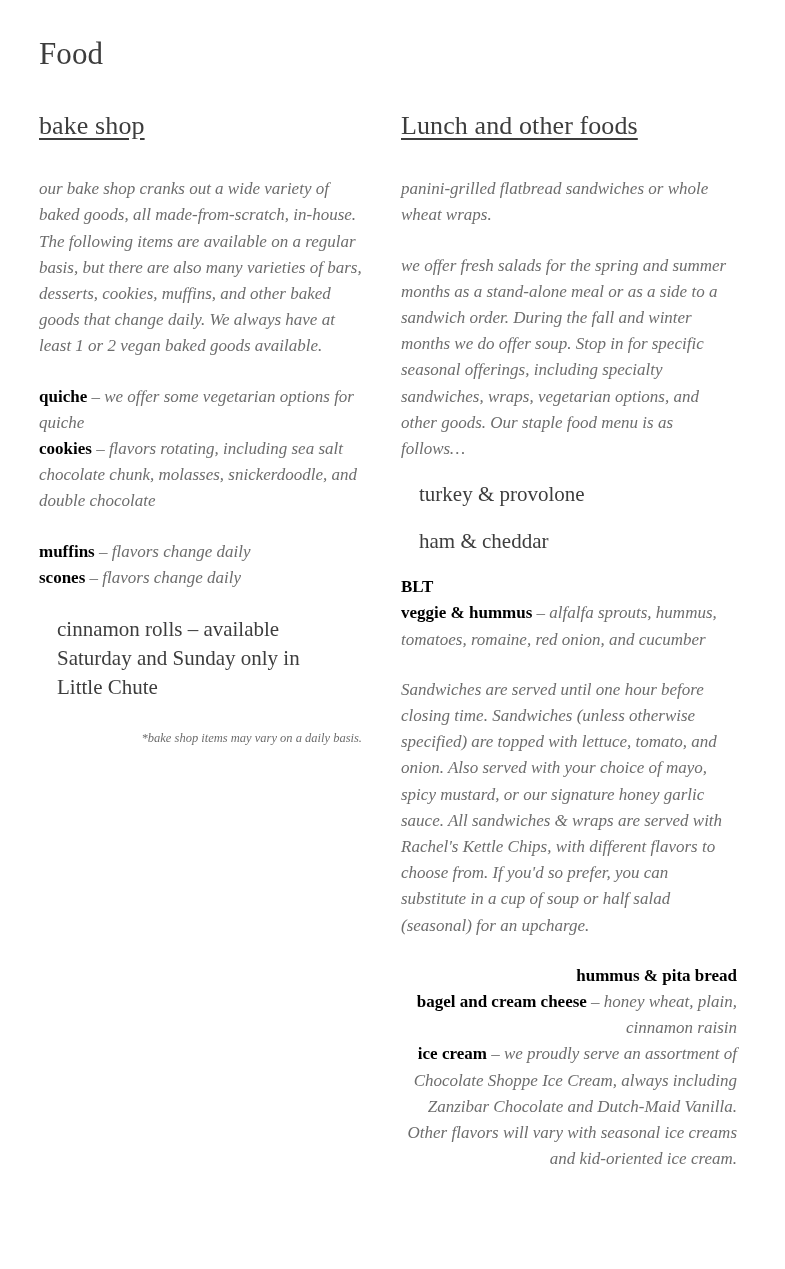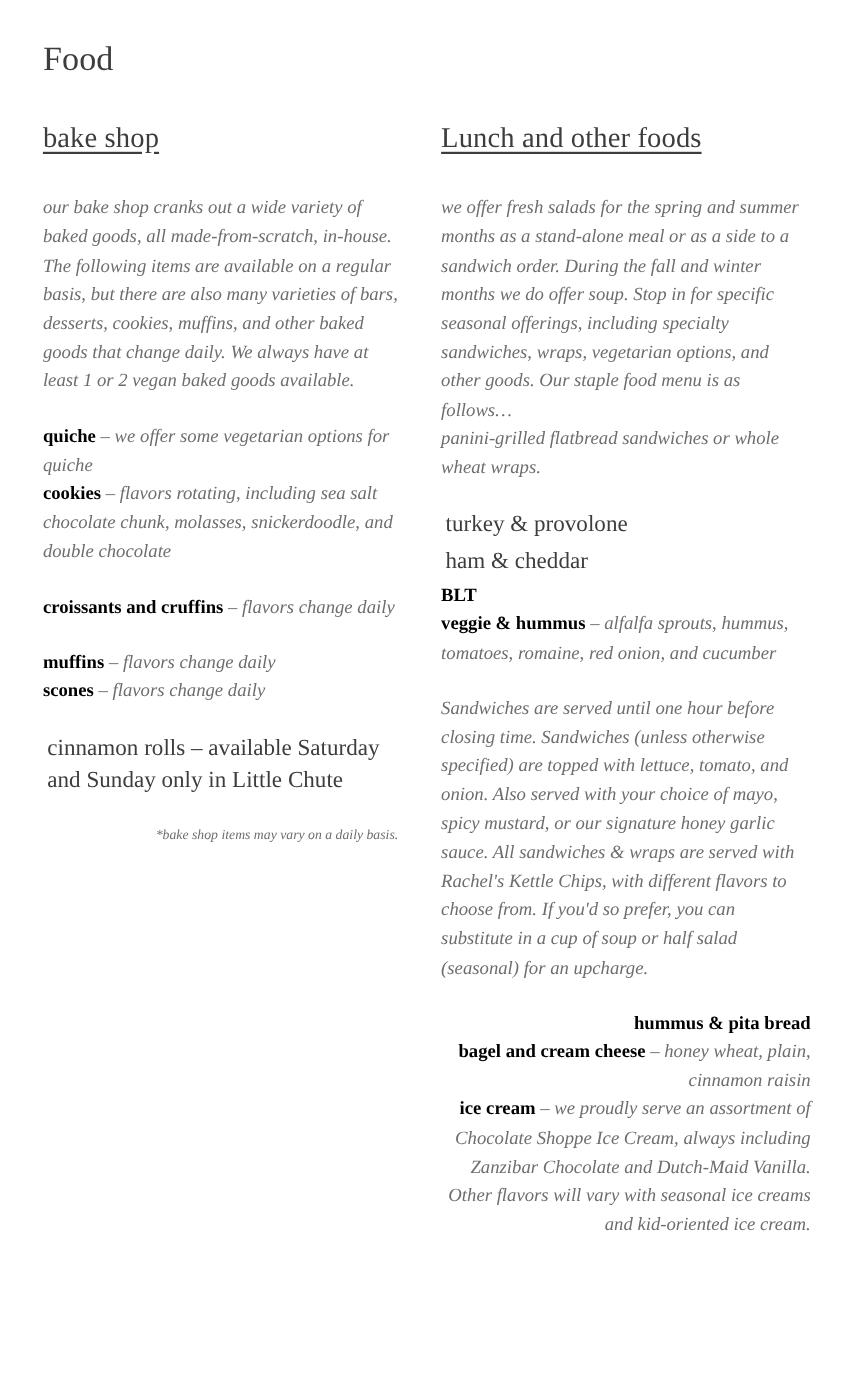--- a/index.html
+++ b/index.html
@@ -114,21 +114,21 @@
     font-style: italic;
     color: #6d6d6d;
   }
 
   
   .item-lg {
     font-size: 21px;
     line-height: 29px;
     font-style: normal;
     color: #3d3d3d;
-    margin: 4px;
+    margin: 18px;
     font-weight: 400;
   }
 </style>
 </head>
 <body>
 
 <div class="page">
 
   <h1 class="page-title">Food</h1>
 
@@ -144,25 +144,20 @@
       <div class="item-block">
         <p class="item">
           <span class="name">quiche</span><span class="dash"> – </span><span class="desc">we offer some vegetarian options for quiche</span>
         </p>
         <p class="item">
           <span class="name">cookies</span><span class="dash"> – </span><span class="desc">flavors rotating, including sea salt chocolate chunk, molasses, snickerdoodle, and double chocolate</span>
         </p>
       </div>
 
       
-      <div class="item-block">
-        <p class="item">
-          <span class="name">croissants and cruffins</span><span class="dash"> – </span><span class="desc">flavors change daily</span>
-        </p>
-      </div>
 
       
       <div class="item-block">
         <p class="item">
           <span class="name">muffins</span><span class="dash"> – </span><span class="desc">flavors change daily</span>
         </p>
         <p class="item">
           <span class="name">scones</span><span class="dash"> – </span><span class="desc">flavors change daily</span>
         </p>
       </div>
@@ -173,23 +168,23 @@
       </div>
 
       <p class="footnote">*bake shop items may vary on a daily basis.</p>
 
     </div>
 
     <div class="col col-right">
 
       <h2 class="section-heading">Lunch and other foods</h2>
 
+      <p class="para">panini-grilled flatbread sandwiches or whole wheat wraps.</p>
+
       <p class="para para-tight">we offer fresh salads for the spring and summer months as a stand-alone meal or as a side to a sandwich order. During the fall and winter months we do offer soup. Stop in for specific seasonal offerings, including specialty sandwiches, wraps, vegetarian options, and other goods. Our staple food menu is as follows…</p>
-
-      <p class="para">panini-grilled flatbread sandwiches or whole wheat wraps.</p>
 
       
       <div class="item-block">
         <p class="item-lg">turkey &amp; provolone</p>
         <p class="item-lg">ham &amp; cheddar</p>
         <p class="item">
           <span class="name">BLT</span><span class="dash"></span><span class="desc"></span>
         </p>
         <p class="item">
           <span class="name">veggie &amp; hummus</span><span class="dash"> – </span><span class="desc">alfalfa sprouts, hummus, tomatoes, romaine, red onion, and cucumber</span>

